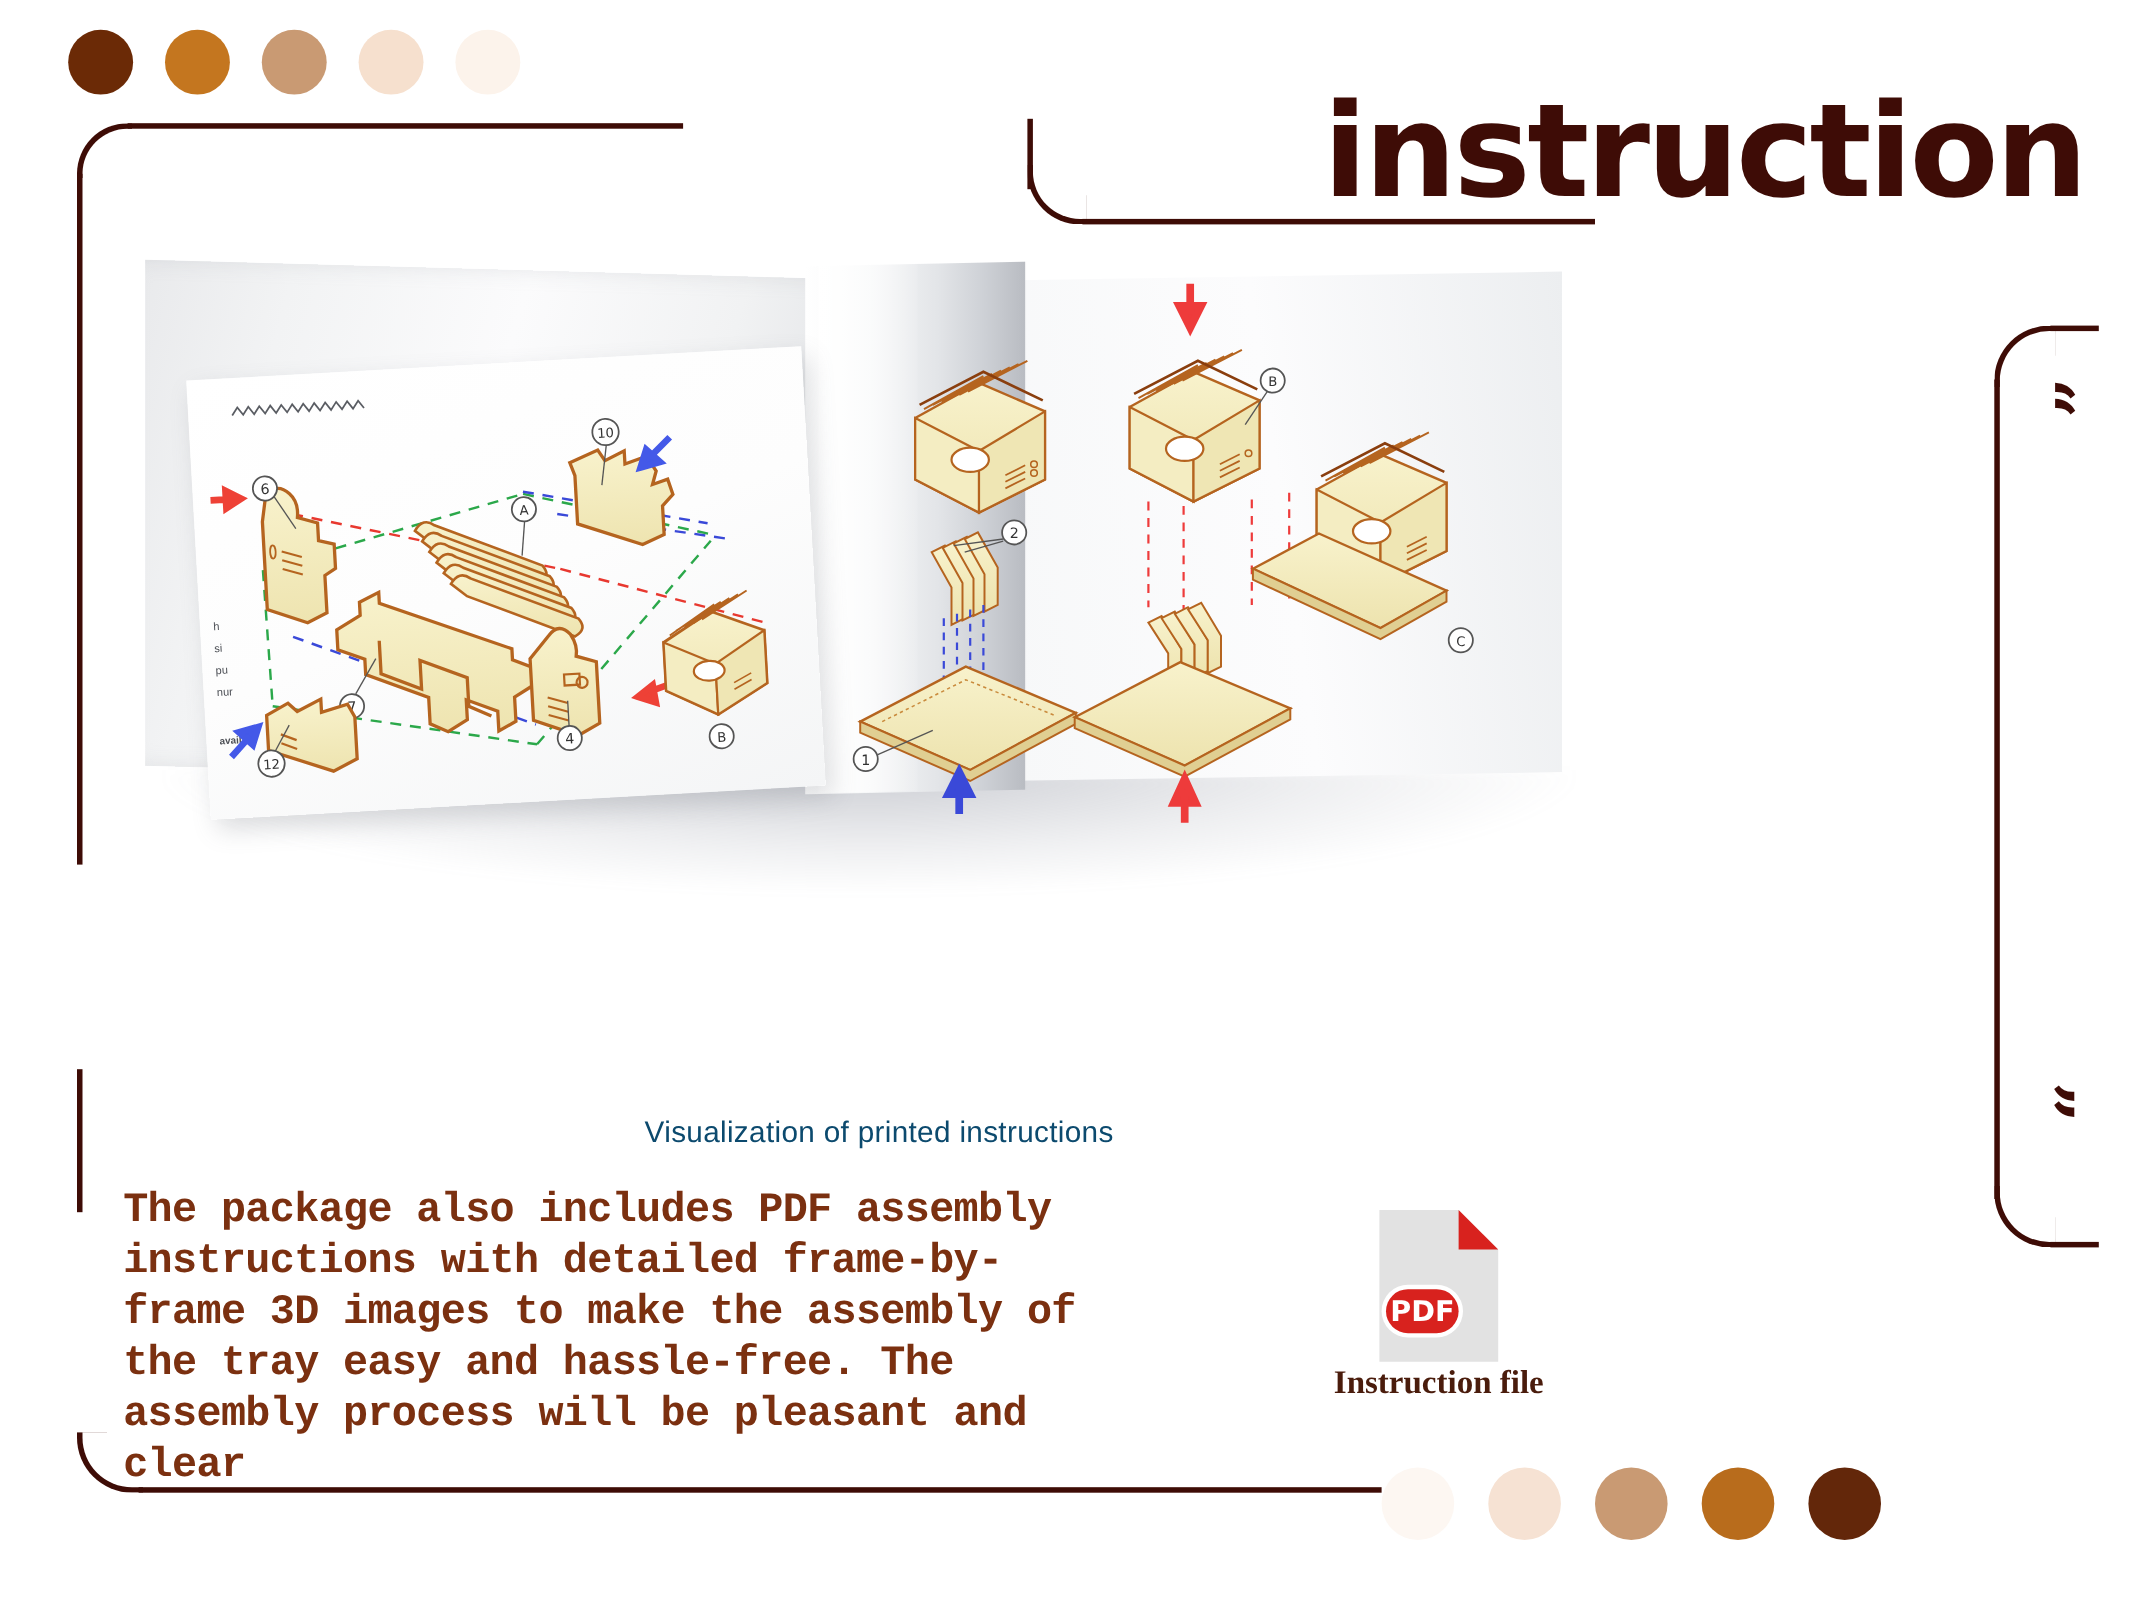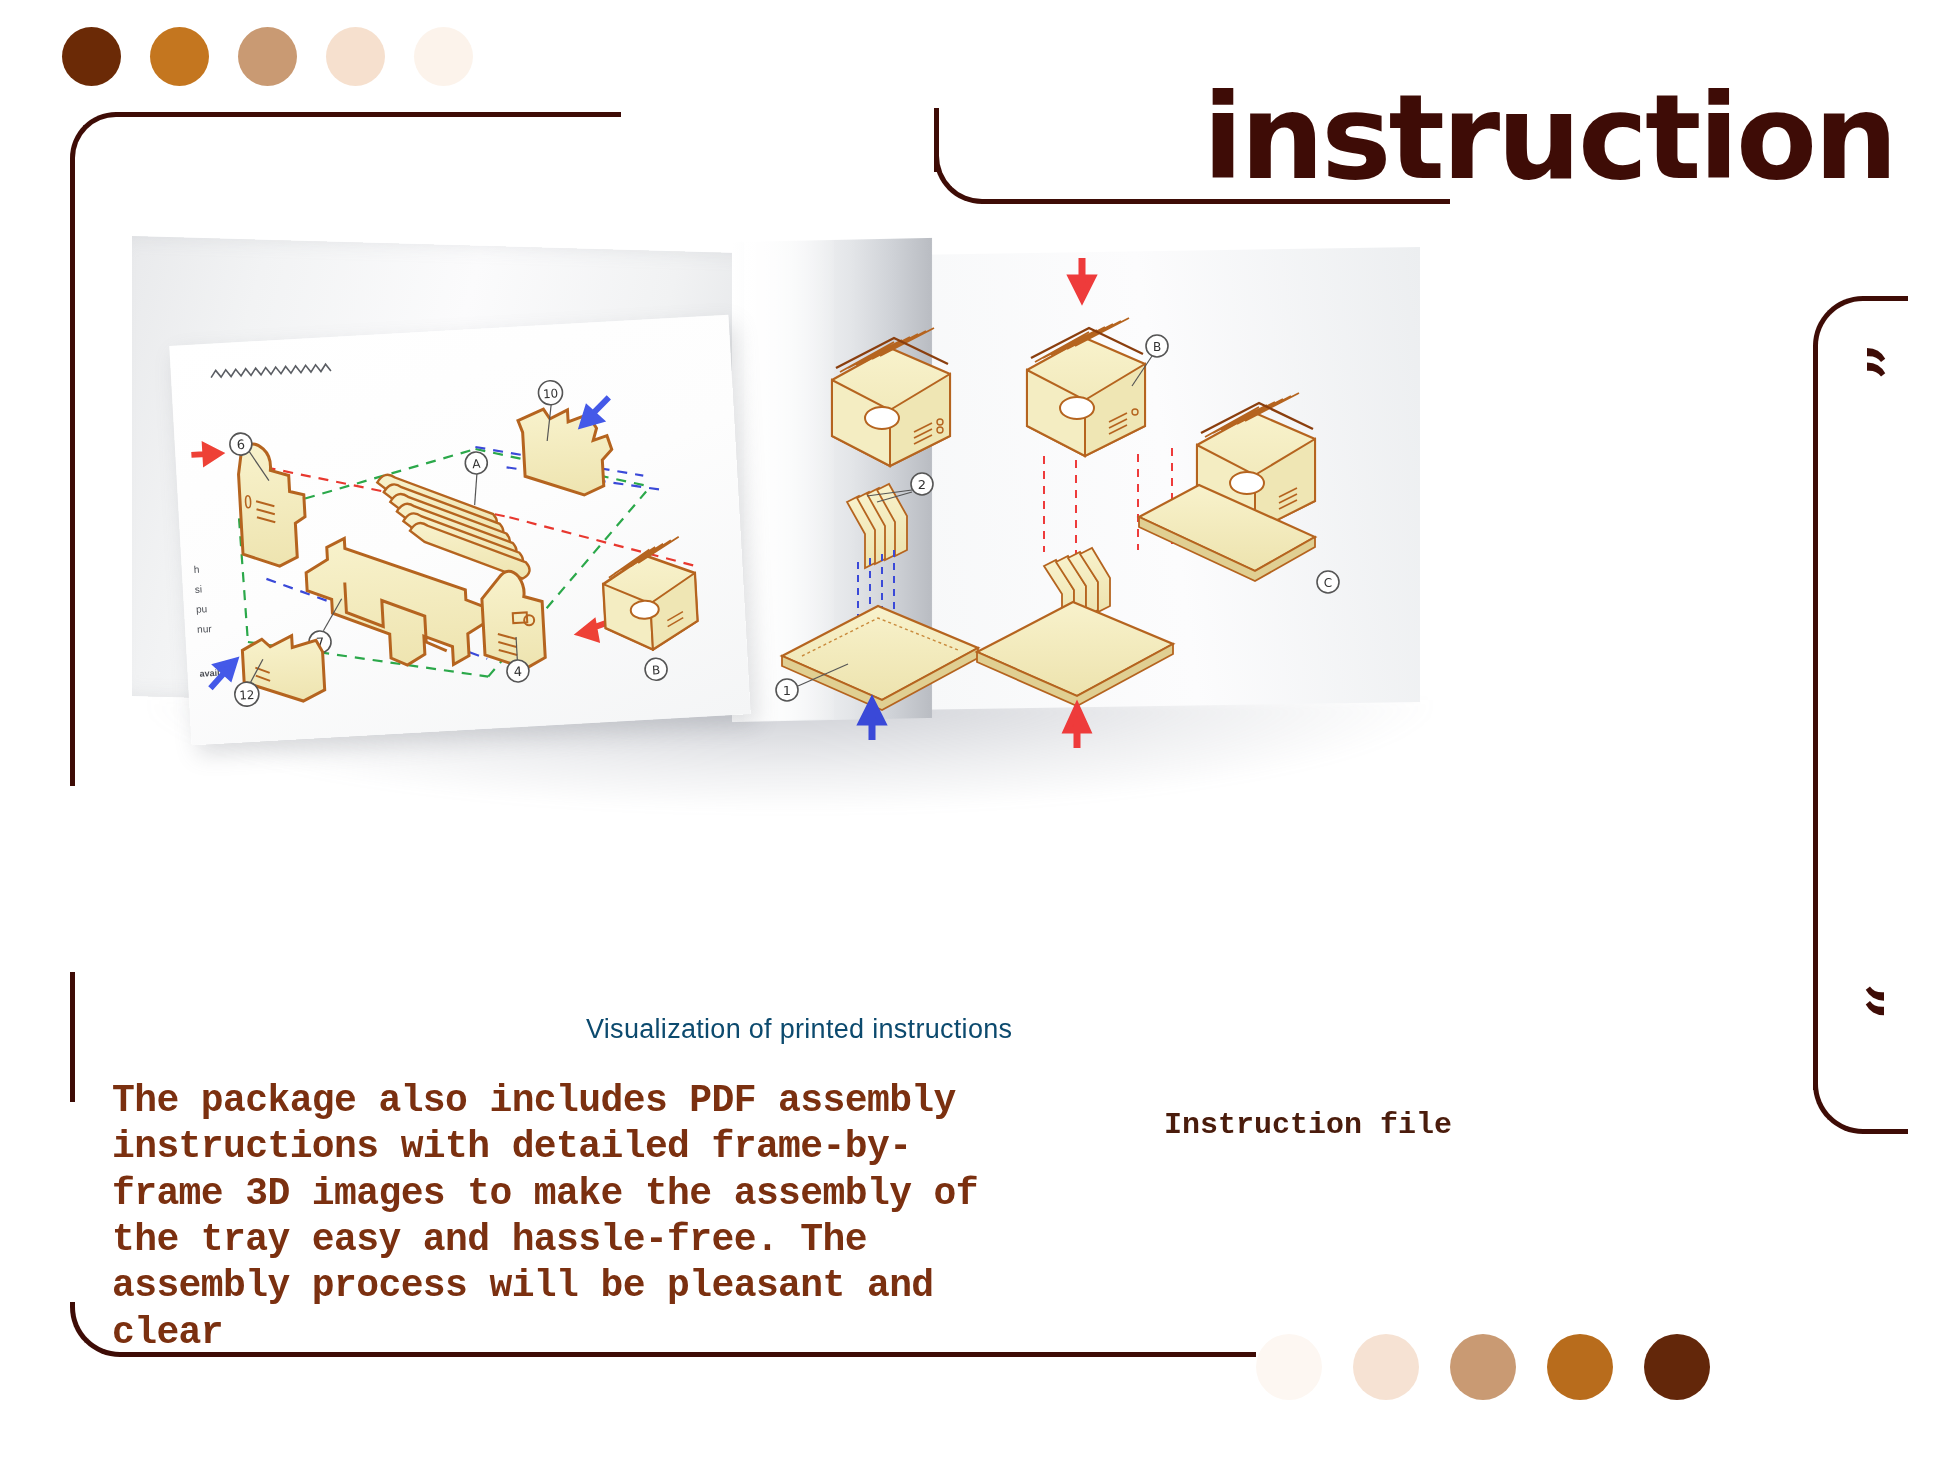--- a/index.html
+++ b/index.html
@@ -175,22 +175,22 @@
     font-family:Liberation Mono, monospace;
     letter-spacing:-0.6px;
   }
 
   
   #pdf-block{
     position:absolute; left:1148px; top:1098px; width:320px; text-align:center;
   }
   #pdf-icon{ position:relative; width:112px; height:142px; margin:0 auto; }
   #pdf-label{
-    margin-top:10px; font-size:30px; font-weight:700; color:#4A1C0C;
-    font-family:Liberation Mono, monospace;
+    font-size:30px; font-weight:700; color:#4A1C0C;
+    font-family:Liberation Serif, serif;
   }
 </style>
 </head>
 <body>
 
 <div class="swatch-row" id="palette-top">
   <span class="swatch" style="background:#6B2A06"></span>
   <span class="swatch" style="background:#C4761F"></span>
   <span class="swatch" style="background:#C99A73"></span>
   <span class="swatch" style="background:#F6E0CE"></span>
@@ -513,20 +513,31 @@
       </g>
     </svg>
   </div>
 </div>
 
 <div id="caption">Visualization of printed instructions</div>
 
 <p id="body-text">The package also includes PDF assembly instructions with detailed frame-by-frame 3D images to make the assembly of the tray easy and hassle-free. The assembly process will be pleasant and clear</p>
 
 <div id="pdf-block">
+  <div id="pdf-icon">
+    <svg width="112" height="142" viewBox="0 0 112 142">
+      <path d="M2,2 H74 L110,38 V140 H2 Z" fill="#E2E2E2"></path>
+      <path d="M74,2 L110,38 H74 Z" fill="#D8221E"></path>
+      <g>
+        <rect x="4" y="70" width="74" height="48" rx="24" fill="#FFFFFF"></rect>
+        <rect x="8" y="74" width="66" height="40" rx="20" fill="#D8221E"></rect>
+        <text x="41" y="103" font-family="DejaVu Sans, sans-serif" font-size="26" font-weight="bold" text-anchor="middle" fill="#FFFFFF">PDF</text>
+      </g>
+    </svg>
+  </div>
   <div id="pdf-label">Instruction file</div>
 </div>
 
 <div class="swatch-row" id="palette-bottom">
   <span class="swatch" style="background:#FDF7F2"></span>
   <span class="swatch" style="background:#F6E2D3"></span>
   <span class="swatch" style="background:#C99A73"></span>
   <span class="swatch" style="background:#B86C1C"></span>
   <span class="swatch" style="background:#63270A"></span>
 </div>

